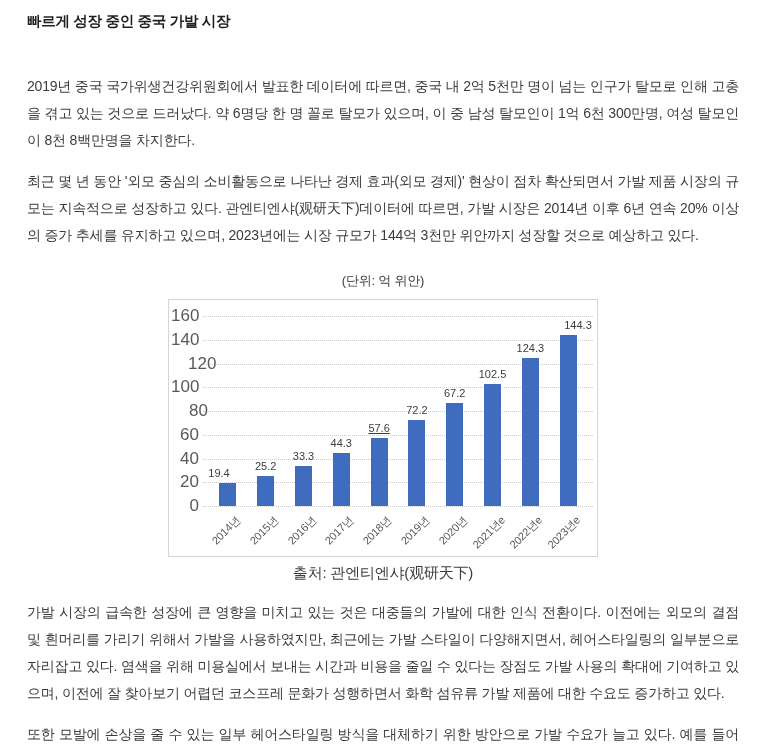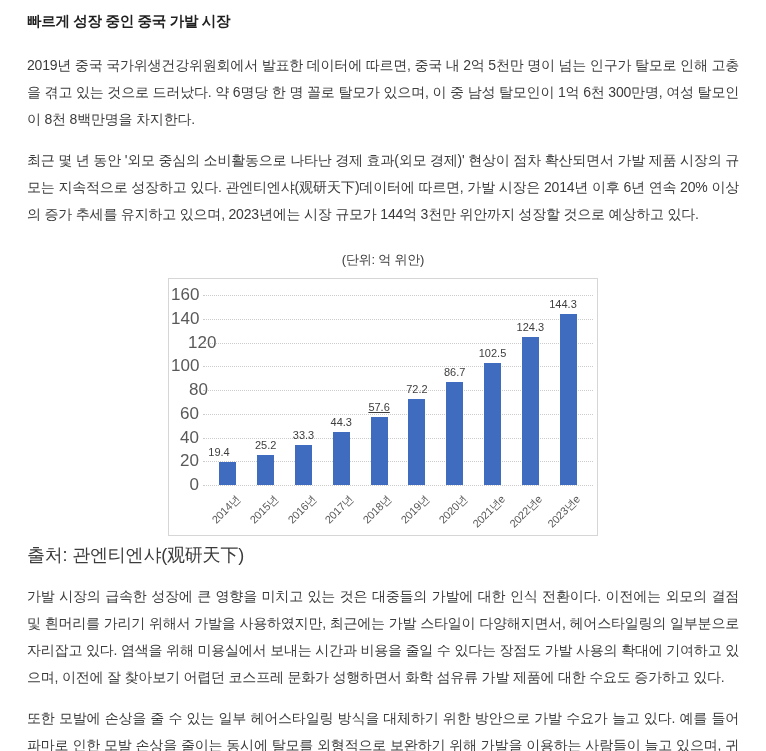--- a/index.html
+++ b/index.html
@@ -15,21 +15,21 @@
     color: #3b3b3b;
     box-sizing: border-box;
   }
   .article {
     padding: 8px 27px 0 27px;
   }
   .doc-title {
     font-size: 14.5px;
     font-weight: bold;
     color: #1f1f1f;
-    margin: 4px 0 21px 0;
+    margin: 4px 0 42px 0;
     letter-spacing: -0.3px;
   }
   .para {
     font-size: 14px;
     line-height: 27px;
     text-align: justify;
     letter-spacing: -0.2px;
     margin: 0 0 14px 0;
   }
   .figure {
@@ -90,22 +90,22 @@
     text-align: right;
     font-size: 11px;
     color: #595959;
     line-height: 15px;
     transform: rotate(-45deg);
     transform-origin: 100% 0;
     white-space: nowrap;
     letter-spacing: -0.2px;
   }
   .fig-source {
-    text-align: left;
-    font-size: 18px;
+    text-align: center;
+    font-size: 15px;
     color: #3b3b3b;
     letter-spacing: -0.2px;
     margin-top: 7px;
   }
 </style>
 </head>
 <body>
 
 <main class="article">
 
@@ -148,30 +148,30 @@
         <div class="bar" style="left: 163.8px; top: 153.394px; width: 17px; height: 52.6062px; background: rgb(63, 108, 191);"></div>
         <div class="bar-label" style="left: 148.3px; top: 137.394px; color: rgb(61, 61, 61);">44.3</div>
         <div class="xtick" style="left: 113.3px; top: 213px; color: rgb(89, 89, 89);">2017년</div>
         <div class="bar" style="left: 201.6px; top: 137.6px; width: 17px; height: 68.4px; background: rgb(63, 108, 191);"></div>
         <div class="bar-label" style="left: 186.1px; top: 121.6px; color: rgb(61, 61, 61); text-decoration: underline;">57.6</div>
         <div class="xtick" style="left: 151.1px; top: 213px; color: rgb(89, 89, 89);">2018년</div>
         <div class="bar" style="left: 239.4px; top: 120.263px; width: 17px; height: 85.7375px; background: rgb(63, 108, 191);"></div>
         <div class="bar-label" style="left: 223.9px; top: 104.263px; color: rgb(61, 61, 61);">72.2</div>
         <div class="xtick" style="left: 188.9px; top: 213px; color: rgb(89, 89, 89);">2019년</div>
         <div class="bar" style="left: 277.2px; top: 103.044px; width: 17px; height: 102.956px; background: rgb(63, 108, 191);"></div>
-        <div class="bar-label" style="left: 261.7px; top: 87.0438px; color: rgb(61, 61, 61);">86.7</div>
+        <div class="bar-label" style="left: 261.7px; top: 87.0438px; color: rgb(61, 61, 61);">67.2</div>
         <div class="xtick" style="left: 226.7px; top: 213px; color: rgb(89, 89, 89);">2020년</div>
         <div class="bar" style="left: 315px; top: 84.2812px; width: 17px; height: 121.719px; background: rgb(63, 108, 191);"></div>
         <div class="bar-label" style="left: 299.5px; top: 68.2812px; color: rgb(61, 61, 61);">102.5</div>
         <div class="xtick" style="left: 264.5px; top: 213px; color: rgb(89, 89, 89);">2021년e</div>
         <div class="bar" style="left: 352.8px; top: 58.3937px; width: 17px; height: 147.606px; background: rgb(63, 108, 191);"></div>
         <div class="bar-label" style="left: 337.3px; top: 42.3937px; color: rgb(61, 61, 61);">124.3</div>
         <div class="xtick" style="left: 302.3px; top: 213px; color: rgb(89, 89, 89);">2022년e</div>
         <div class="bar" style="left: 390.6px; top: 34.6437px; width: 17px; height: 171.356px; background: rgb(63, 108, 191);"></div>
-        <div class="bar-label" style="left: 370px; top: 18.6437px; color: rgb(61, 61, 61);">144.3</div>
+        <div class="bar-label" style="left: 385px; top: 18.6437px; color: rgb(61, 61, 61);">144.3</div>
         <div class="xtick" style="left: 340.1px; top: 213px; color: rgb(89, 89, 89);">2023년e</div>
       </div>
     <figcaption class="fig-source">출처: 관엔티엔샤(观研天下)</figcaption>
   </figure>
 
   <p class="para">가발 시장의 급속한 성장에 큰 영향을 미치고 있는 것은 대중들의 가발에 대한 인식 전환이다. 이전에는 외모의 결점 및 흰머리를 가리기 위해서 가발을 사용하였지만, 최근에는 가발 스타일이 다양해지면서, 헤어스타일링의 일부분으로 자리잡고 있다. 염색을 위해 미용실에서 보내는 시간과 비용을 줄일 수 있다는 장점도 가발 사용의 확대에 기여하고 있으며, 이전에 잘 찾아보기 어렵던 코스프레 문화가 성행하면서 화학 섬유류 가발 제품에 대한 수요도 증가하고 있다.</p>
 
   <p class="para">또한 모발에 손상을 줄 수 있는 일부 헤어스타일링 방식을 대체하기 위한 방안으로 가발 수요가 늘고 있다. 예를 들어 파마로 인한 모발 손상을 줄이는 동시에 탈모를 외형적으로 보완하기 위해 가발을 이용하는 사람들이 늘고 있으며, 귀밑 염색, 포니테일 가발 등 스타일링을 위한 가발 제품 판매도 증가하고 있다.</p>
 
 </main>

